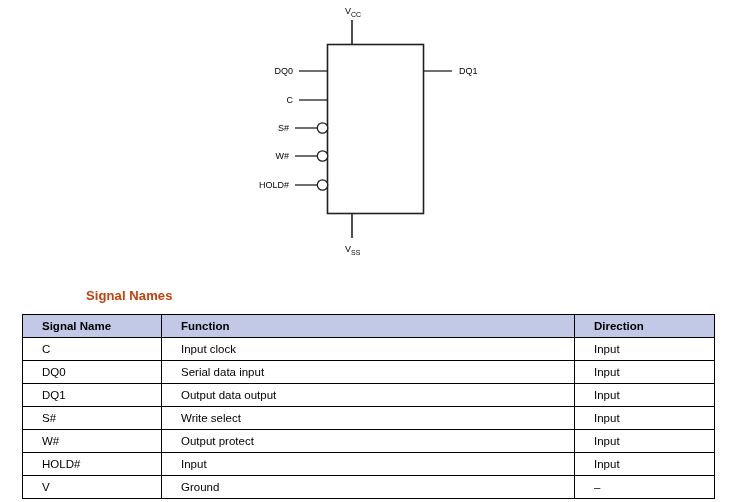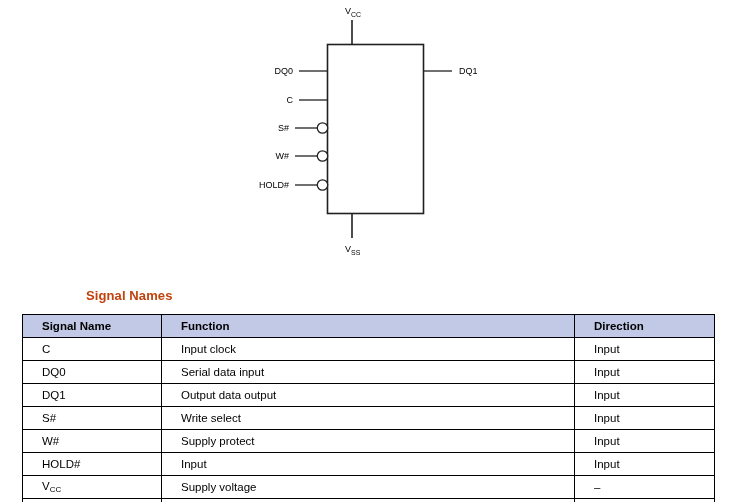--- a/index.html
+++ b/index.html
@@ -160,32 +160,27 @@
           <td>Output data output</td>
           <td>Input</td>
         </tr>
         <tr>
           <td>S#</td>
           <td>Write select</td>
           <td>Input</td>
         </tr>
         <tr>
           <td>W#</td>
-          <td>Supply protect</td>
+          <td>Output protect</td>
           <td>Input</td>
         </tr>
         <tr>
           <td>HOLD#</td>
           <td>Input</td>
           <td>Input</td>
-        </tr>
-        <tr>
-          <td>V<span class="sub">CC</span></td>
-          <td>Supply voltage</td>
-          <td>–</td>
         </tr>
         <tr>
           <td>V</td>
           <td>Ground</td>
           <td>–</td>
         </tr>
       </tbody>
   </table>
 </div>
 

